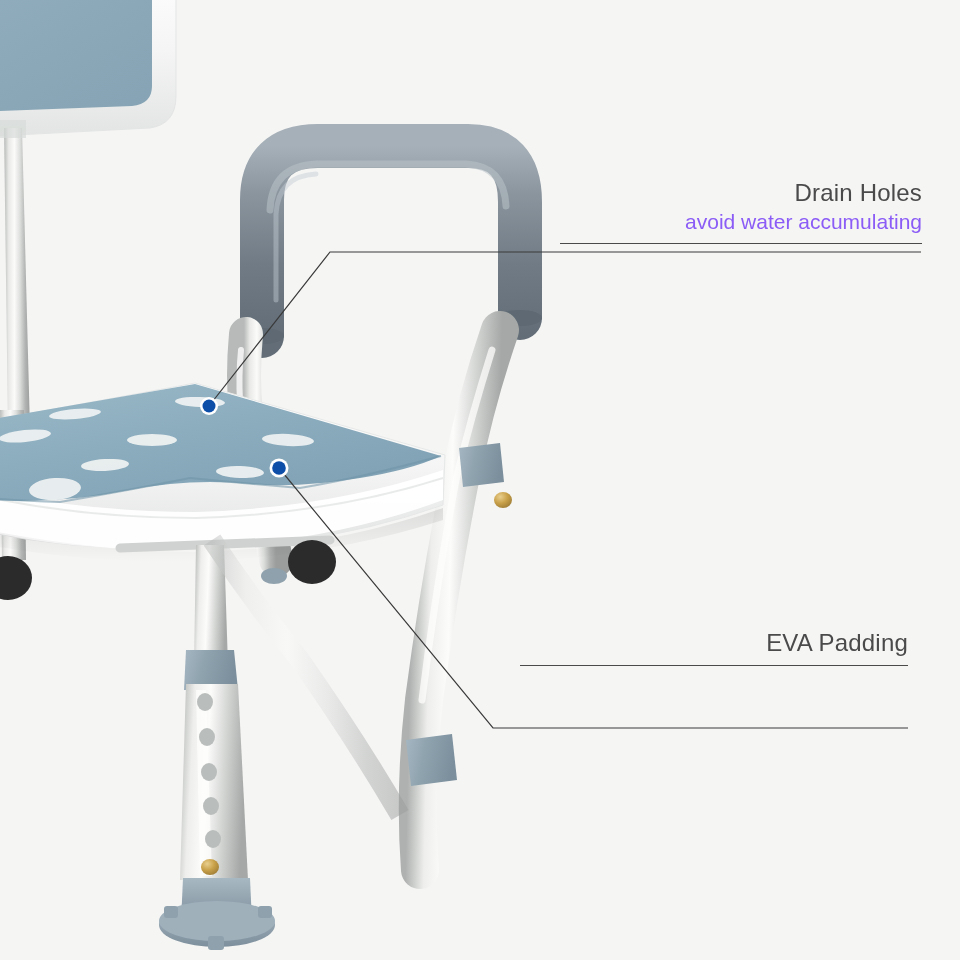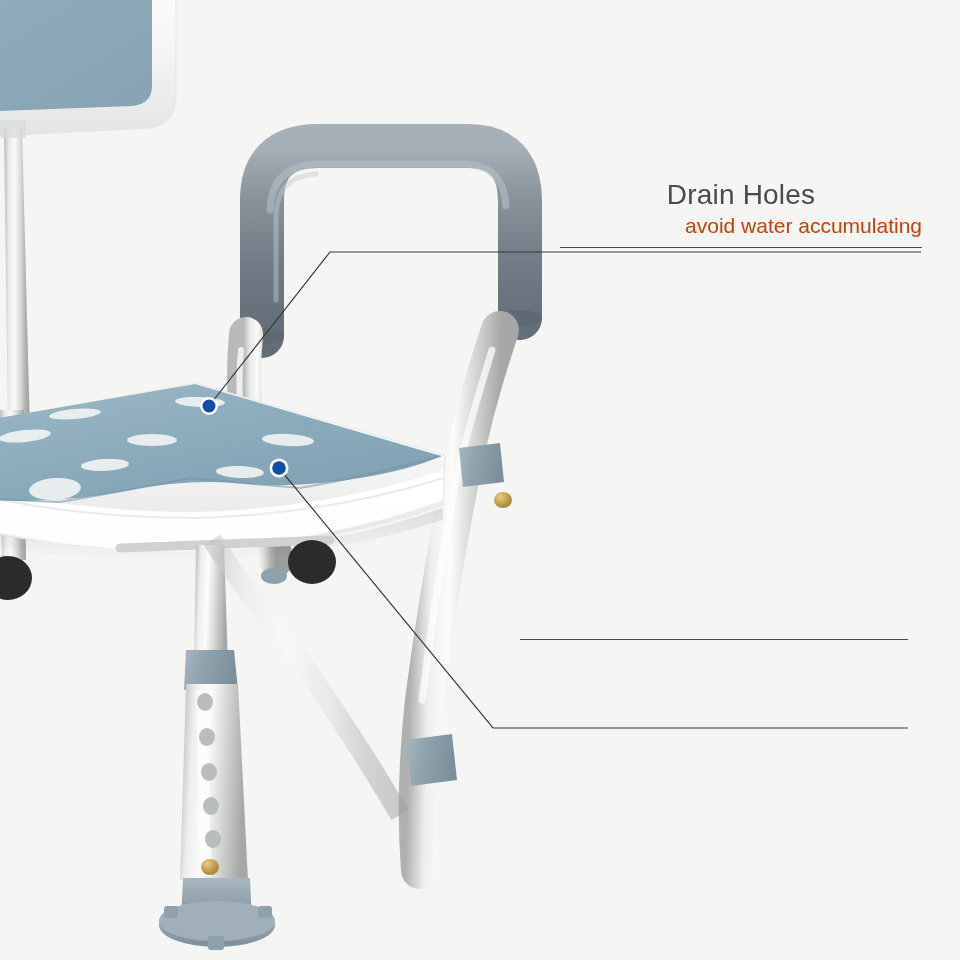--- a/index.html
+++ b/index.html
@@ -9,25 +9,25 @@
     font-family:"Liberation Sans", sans-serif;
   }
   #stage{position:relative;width:960px;height:960px;background:#f5f5f4;overflow:hidden;}
 
   
   #product{position:absolute;left:0;top:0;width:960px;height:960px;}
 
   
   .callout{position:absolute;text-align:right;}
   .callout .title{
-    font-size:28px;color:#4a4a4a;font-weight:400;letter-spacing:0.2px;
-    line-height:1.08;white-space:nowrap;text-align:center;
+    font-size:24px;color:#4a4a4a;font-weight:400;letter-spacing:0.2px;
+    line-height:1.08;white-space:nowrap;
   }
   .callout .sub{
-    font-size:21px;color:#c2410c;font-weight:400;line-height:1.15;
+    font-size:21px;color:#8b5cf6;font-weight:400;line-height:1.15;
     margin-top:4px;
   }
   .callout .rule{
     height:1px;background:#4a4a4a;margin-top:9px;width:100%;
   }
   #callout-drain{left:560px;top:180px;width:362px;}
   #callout-eva{left:520px;top:630px;width:388px;}
 
   
   #leaders{position:absolute;left:0;top:0;width:960px;height:960px;}
@@ -233,16 +233,17 @@
     </g>
   </svg>
 
   <div class="callout" id="callout-drain">
     <div class="title">Drain Holes</div>
     <div class="sub">avoid water accumulating</div>
     <div class="rule"></div>
   </div>
 
   <div class="callout" id="callout-eva">
+    <div class="title">EVA Padding</div>
     <div class="rule"></div>
   </div>
 
 </div>
 
 </body></html>

